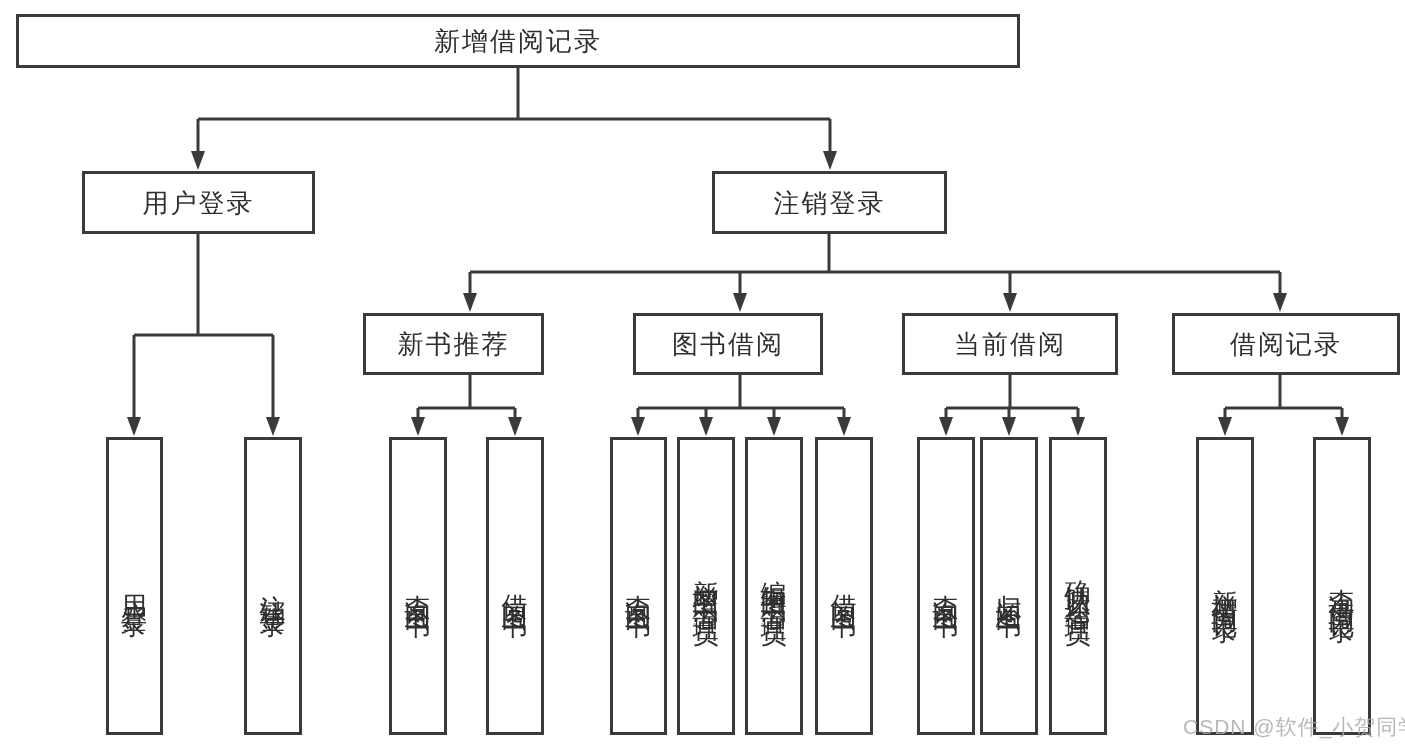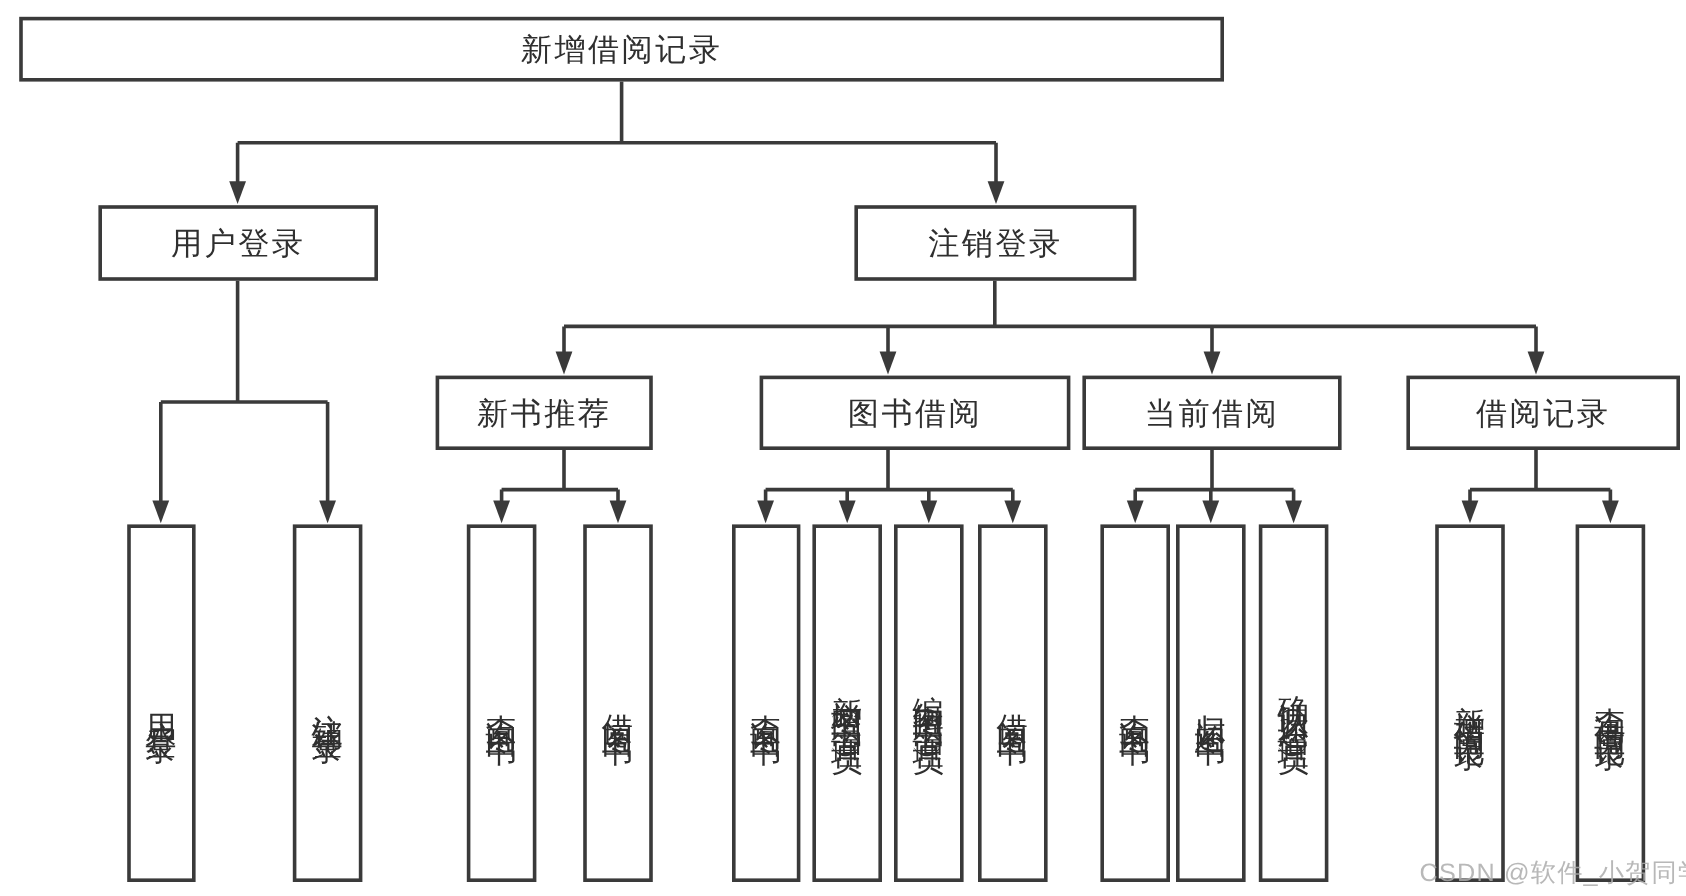--- a/index.html
+++ b/index.html
@@ -58,21 +58,21 @@
     white-space: nowrap;
   }
   
   .n-root   { left: 16px;  top: 14px;  width: 1004px; height: 54px; }
   
   .n-login  { left: 82px;  top: 171px; width: 233px; height: 63px; }
   .n-mgmt   { left: 712px; top: 171px; width: 235px; height: 63px; }
   
   .n-l3     { top: 313px; height: 62px; }
   .n-newb   { left: 363px;  width: 181px; }
-  .n-borw   { left: 633px;  width: 259px; }
+  .n-borw   { left: 633px;  width: 190px; }
   .n-curr   { left: 902px;  width: 216px; }
   .n-recs   { left: 1172px; width: 228px; }
   
   .n-leaf   { top: 437px; height: 298px; }
   .lf-1a { left: 106px;  width: 57px; }
   .lf-1b { left: 244px;  width: 58px; }
   .lf-2a { left: 389px;  width: 58px; }
   .lf-2b { left: 486px;  width: 58px; }
   .lf-3a { left: 610px;  width: 57px; }
   .lf-3b { left: 677px;  width: 58px; }

